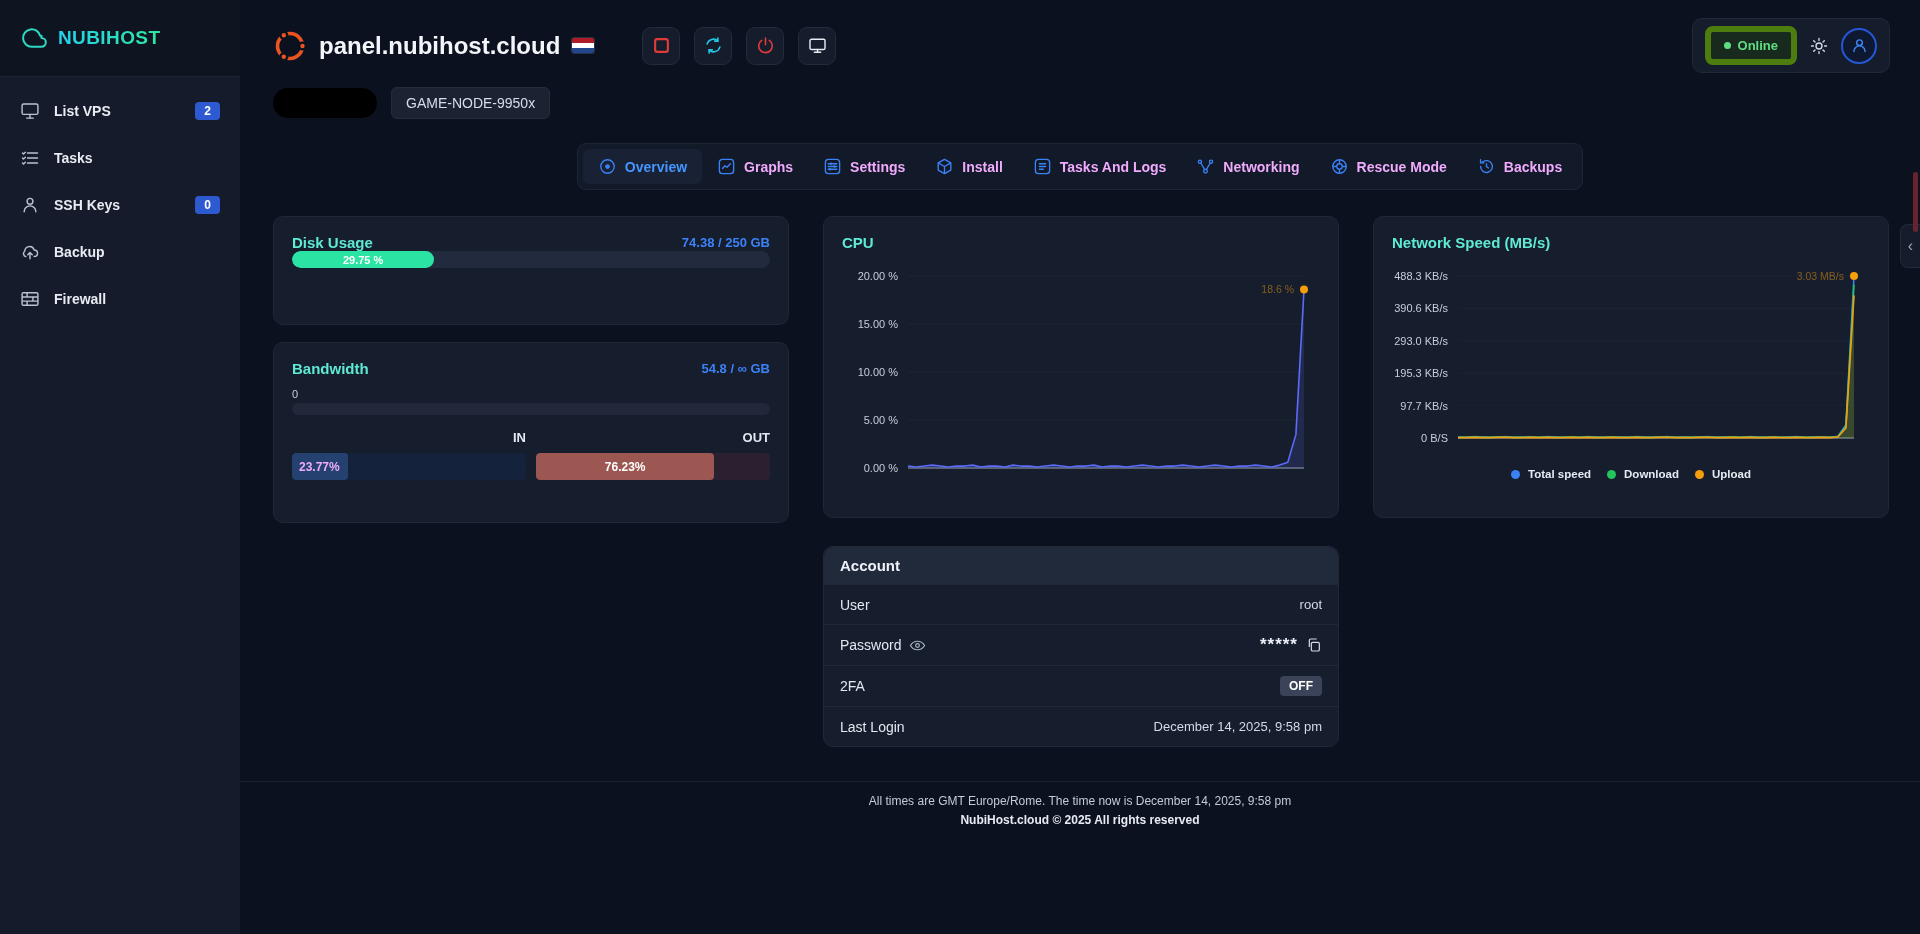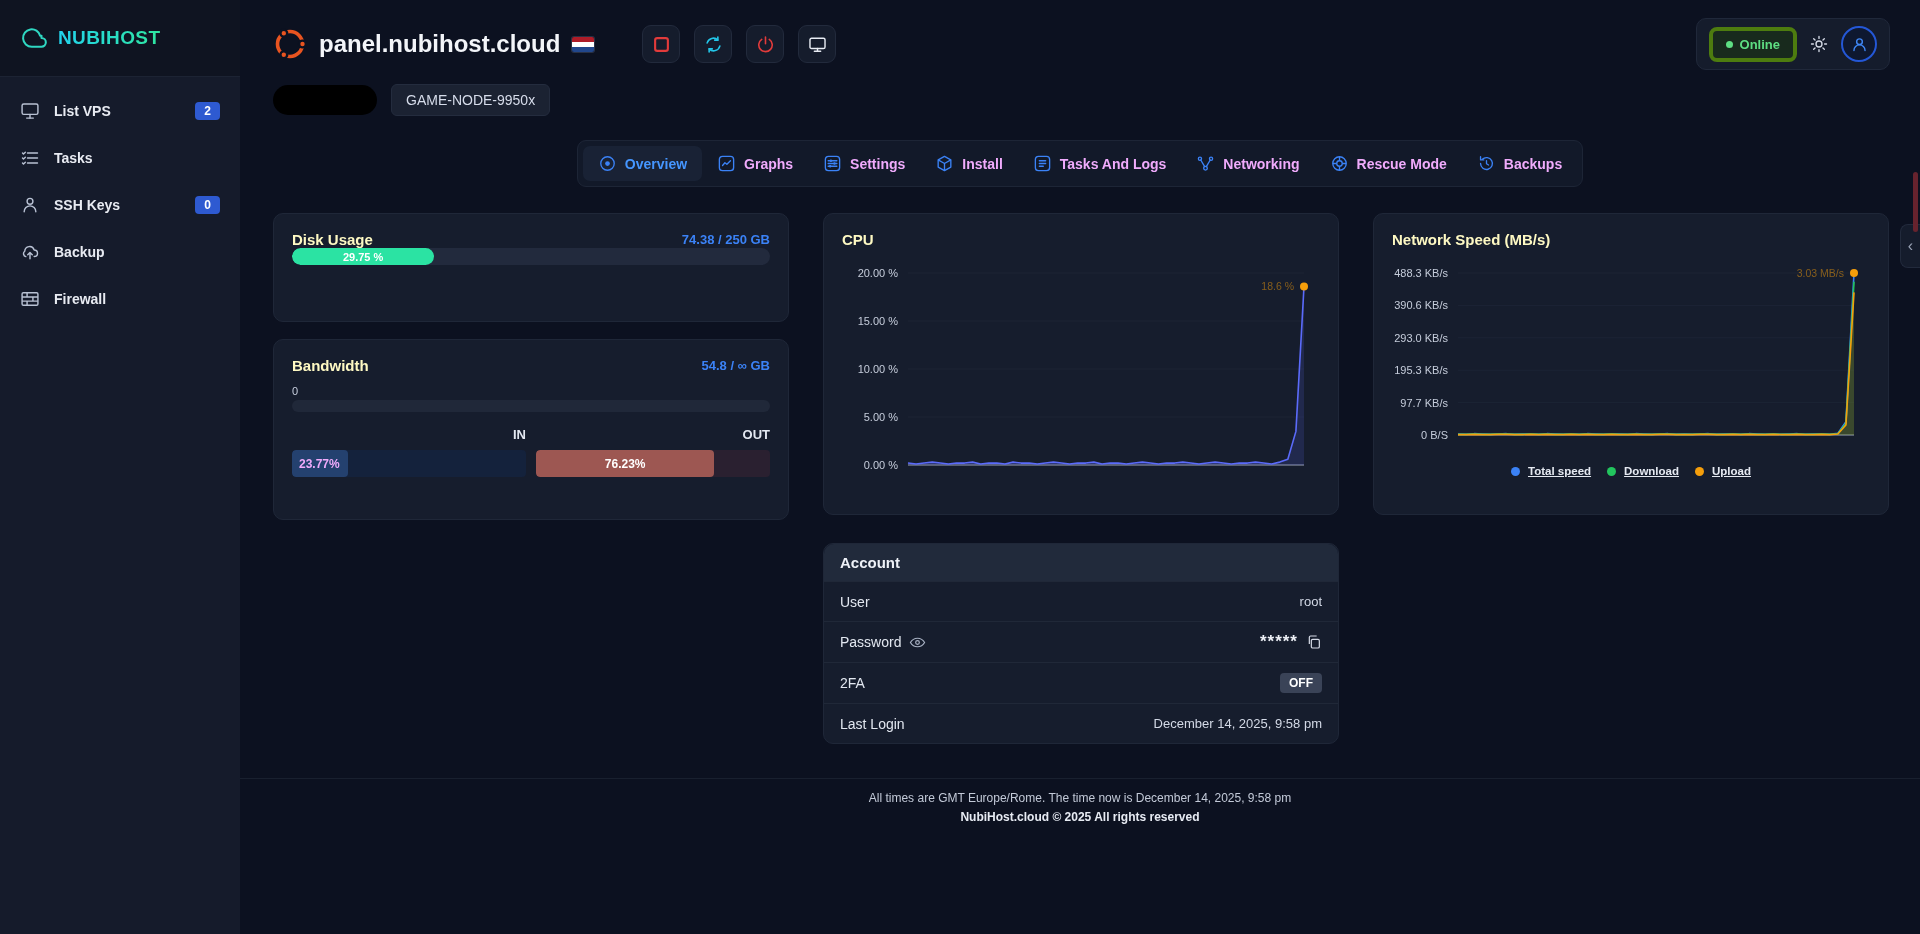--- a/index.html
+++ b/index.html
@@ -29,21 +29,21 @@
   .hdr-left { display:flex; align-items:center; gap:12px; }
   .page-title { font-size:24px; font-weight:700; color:#f3f5f9; }
   .flag { width:22px; height:15px; border-radius:2px; overflow:hidden; display:flex;
     flex-direction:column; box-shadow:0 0 0 1px #2a3144; }
   .flag div { flex:1; }
   .actions { display:flex; gap:14px; margin-left:48px; }
   .btn { width:38px; height:38px; background:#151c2c; border:1px solid #222a3c;
     border-radius:9px; display:flex; align-items:center; justify-content:center; cursor:pointer; }
   .status-card { margin-left:auto; display:flex; align-items:center; gap:13px;
     background:#151c2c; border:1px solid #20283a; border-radius:10px; padding:7px 12px; }
-  .online-pill { background:#182a1d; border:4px solid #4d7c0f; border-radius:8px;
+  .online-pill { background:#182a1d; border:6px solid #4d7c0f; border-radius:8px;
     padding:6px 13px; display:flex; align-items:center; gap:7px; }
   .online-dot { width:7px; height:7px; border-radius:50%; background:#5ede83; }
   .online-label { font-size:13px; font-weight:600; color:#5ede83; }
   .icon-btn { display:flex; align-items:center; cursor:pointer; }
   .avatar { width:36px; height:36px; border-radius:50%; border:2px solid #2457d6;
     background:#0e1830; display:flex; align-items:center; justify-content:center; cursor:pointer; }
 
   .chips { display:flex; align-items:center; gap:14px; padding-left:33px; margin-top:14px; }
   .redacted { width:104px; height:30px; background:#000; border-radius:15px; }
   .node-chip { background:#1b2232; border:1px solid #242c3e; border-radius:6px;
@@ -56,21 +56,21 @@
   .tab.active { background:#192235; color:#4596ff; }
   .tab svg { flex-shrink:0; }
 
   .content { display:flex; gap:34px; padding:26px 30px 0 33px; }
   .col { display:flex; flex-direction:column; width:516px; flex-shrink:0; }
   .card { background:#161d2d; border:1px solid #1f2738; border-radius:10px; }
   .pad { padding:17px 18px; }
   .h109 { height:109px; } .h181 { height:181px; } .h302 { height:302px; }
   .mb17 { margin-bottom:17px; } .mb28 { margin-bottom:28px; }
   .title-row { display:flex; align-items:center; justify-content:space-between; }
-  .card-title { font-size:15px; font-weight:700; color:#fef9c3; }
+  .card-title { font-size:15px; font-weight:700; color:#5eead4; }
   .card-metric { font-size:13px; color:#3b82f6; font-weight:600; }
 
   .progress { height:17px; background:#222a3d; border-radius:9px; overflow:hidden; }
   .progress-fill { height:100%; background:#2be3a3; border-radius:9px; display:flex;
     align-items:center; justify-content:center; }
   .progress-fill span { font-size:11px; font-weight:700; color:#fff; }
 
   .bw-zero { font-size:11px; color:#c7cedd; margin-top:11px; }
   .bw-track { height:12px; background:#202839; border-radius:6px; margin-top:3px; }
   .bw-cols { display:flex; gap:10px; margin-top:15px; }
@@ -79,21 +79,21 @@
   .bw-bar { height:27px; border-radius:4px; overflow:hidden; display:flex; }
   .bw-bar.in { background:#14223c; }
   .bw-in-fill { background:#24416f; border-radius:4px; display:flex; align-items:center;
     padding-left:7px; font-size:12px; font-weight:700; color:#f0abfc; white-space:nowrap; }
   .bw-bar.out { background:#2a2030; }
   .bw-out-fill { background:#9d5752; border-radius:4px; display:flex; align-items:center;
     justify-content:center; font-size:12px; font-weight:700; color:#fff; white-space:nowrap; }
 
   svg text { font-family:"Liberation Sans", sans-serif; }
   .legend { display:flex; justify-content:center; gap:16px; margin-top:4px; }
-  .legend-item { display:flex; align-items:center; gap:8px; font-size:11.5px; font-weight:700; color:#e6eaf2;text-decoration:underline; }
+  .legend-item { display:flex; align-items:center; gap:8px; font-size:11.5px; font-weight:700; color:#e6eaf2; }
   .legend-dot { width:9px; height:9px; border-radius:50%; }
 
   .account-header { background:#212a3b; padding:10px 16px; border-radius:10px 10px 0 0;
     font-size:15px; font-weight:700; color:#eef1f7; }
   .account-row { display:flex; align-items:center; justify-content:space-between;
     padding:10px 16px; border-top:1px solid #202838; min-height:40px; }
   .acc-label { font-size:14px; color:#e2e7f0; display:flex; align-items:center; gap:8px; }
   .acc-value { font-size:13px; color:#d3d9e6; display:flex; align-items:center; gap:8px; }
   .stars { font-size:17px; font-weight:800; letter-spacing:1px; color:#eef1f7; }
   .badge-off { background:#3a4357; border-radius:4px; padding:3px 9px; font-size:12px;

